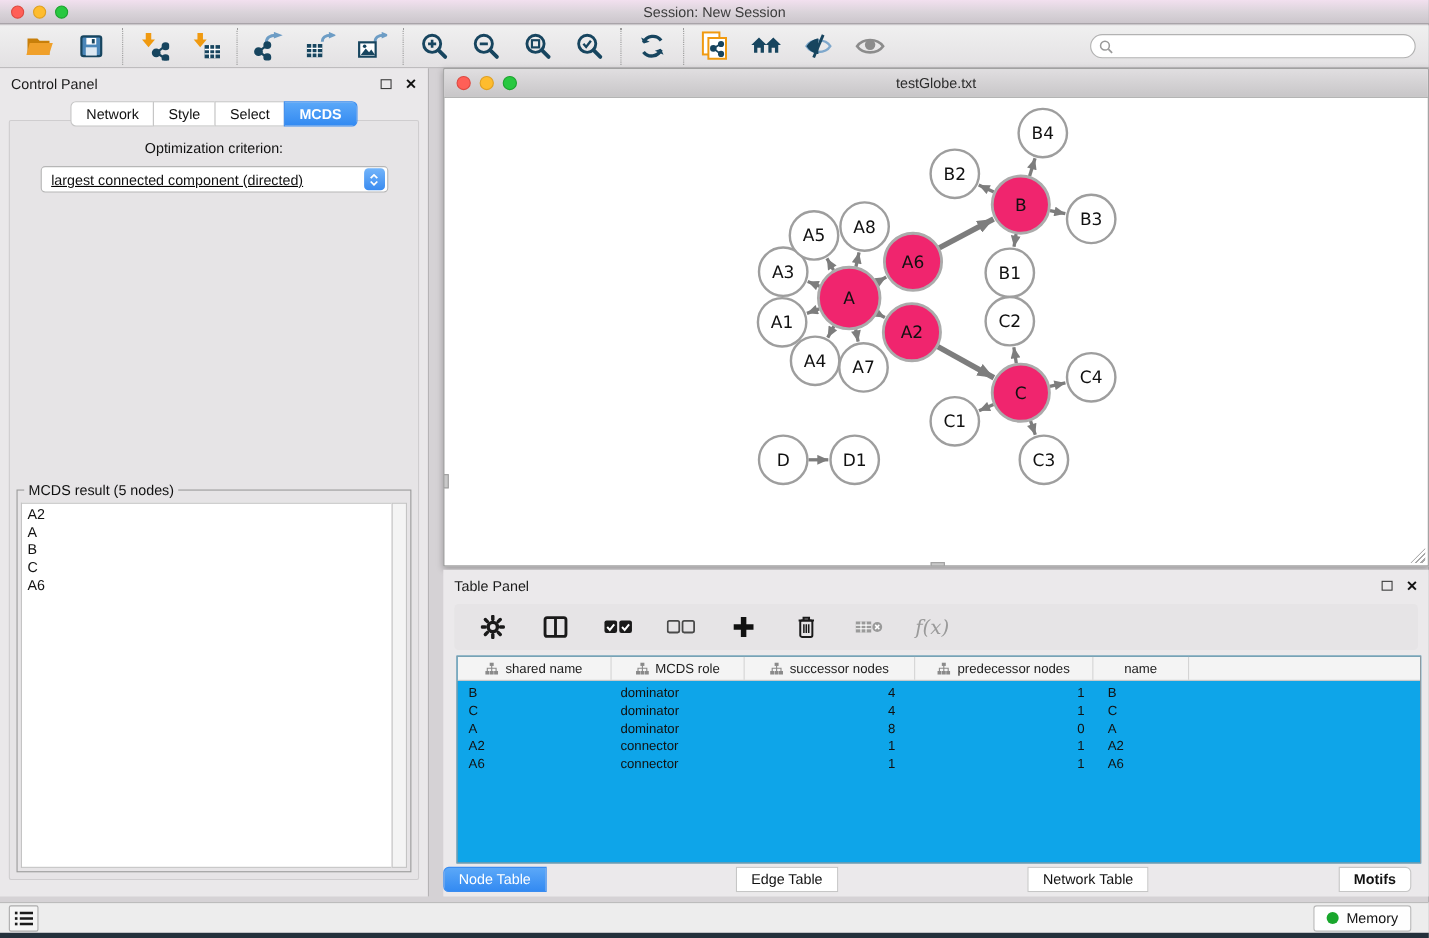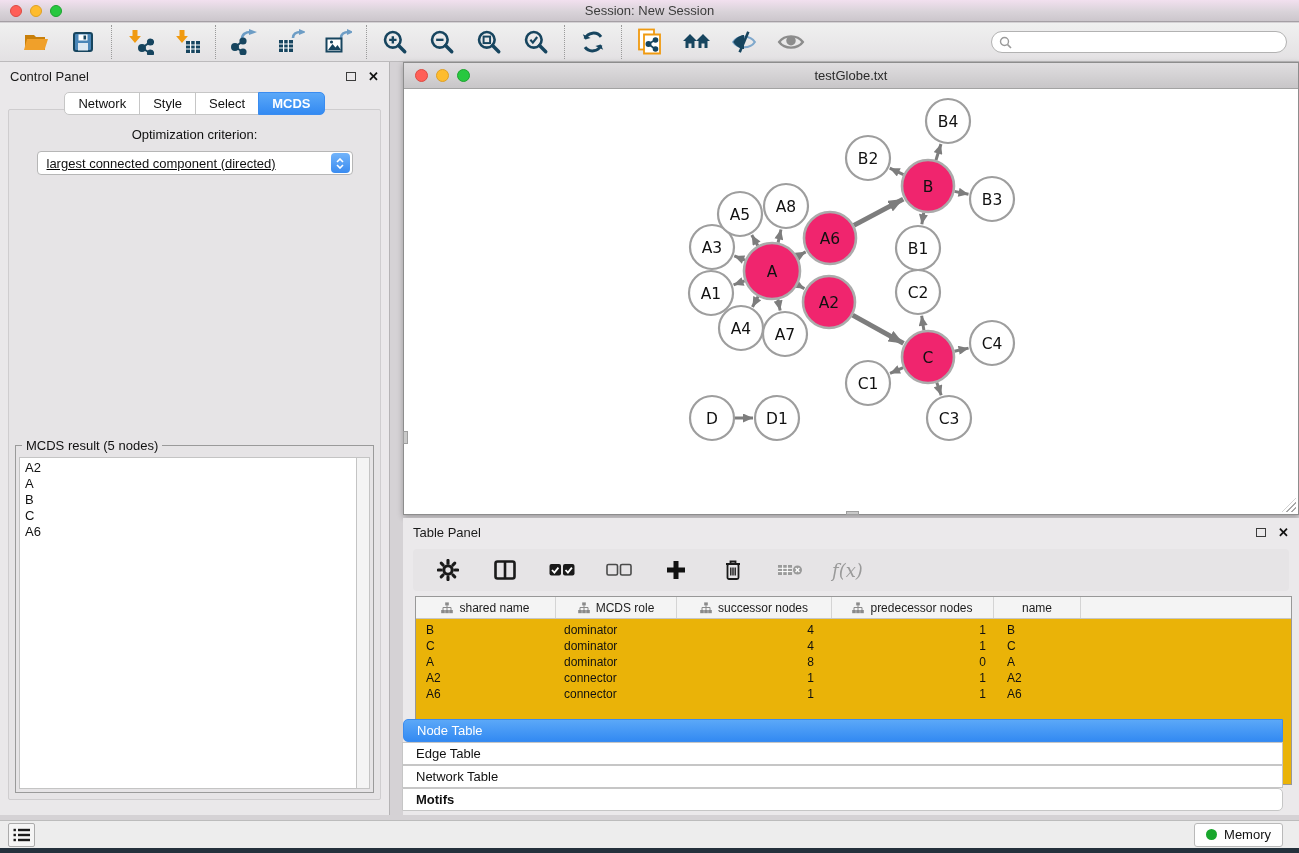--- a/index.html
+++ b/index.html
@@ -139,37 +139,37 @@
     background:#ebe9eb;
   }
   .tp-toolbar {
     position:absolute; left:10px; right:10px; top:31px; height:42px;
     background:#e6e4e6; border-radius:4px;
     display:flex; align-items:center; gap:27px; padding-left:20px;
   }
   .fx-label { font-size:18px; font-style:italic; color:#9a9a9a; font-family:"DejaVu Serif",serif; }
   .table-wrap {
     position:absolute; left:12px; right:7px; top:78px; bottom:30px;
-    background:#eab308; border:1px solid #989898; overflow:hidden;
+    background:#0ea5e9; border:1px solid #989898; overflow:hidden;
   }
   .thead { display:flex; height:22px; background:#f4f4f4; border-bottom:1px solid #c6c6c6; }
   .th {
     display:flex; align-items:center; justify-content:center; gap:6px;
     font-size:12px; color:#1c1c1c; border-right:1px solid #d4d4d4;
   }
   .tbody { padding-top:3px; }
   .tr { display:flex; height:16px; align-items:center; font-size:12px; color:#111; }
   .td { overflow:hidden; white-space:nowrap; }
   .c0 { width:140px; padding-left:10px; }
   .c1 { width:121px; padding-left:8px; }
   .c2 { width:155px; text-align:right; padding-right:18px; }
   .c3 { width:162px; text-align:right; padding-right:8px; }
   .c4 { width:87px; padding-left:13px; }
   .cf { flex:1; border-right:none; }
-  .tp-tabs { position:absolute; left:0; right:16px; bottom:4px; display:flex; justify-content:space-between;flex-direction:column; }
+  .tp-tabs { position:absolute; left:0; right:16px; bottom:4px; display:flex; justify-content:space-between; }
   
   .statusbar {
     position:absolute; left:0; top:820px; width:100%; height:28px;
     background:#ededed; border-top:1px solid #bcbcbc;
     display:flex; align-items:center; padding:0 8px;
   }
   .list-btn {
     width:27px; height:24px; background:#f5f5f5; border:1px solid #ababab;
     border-radius:2px; display:flex; align-items:center; justify-content:center;
   }

